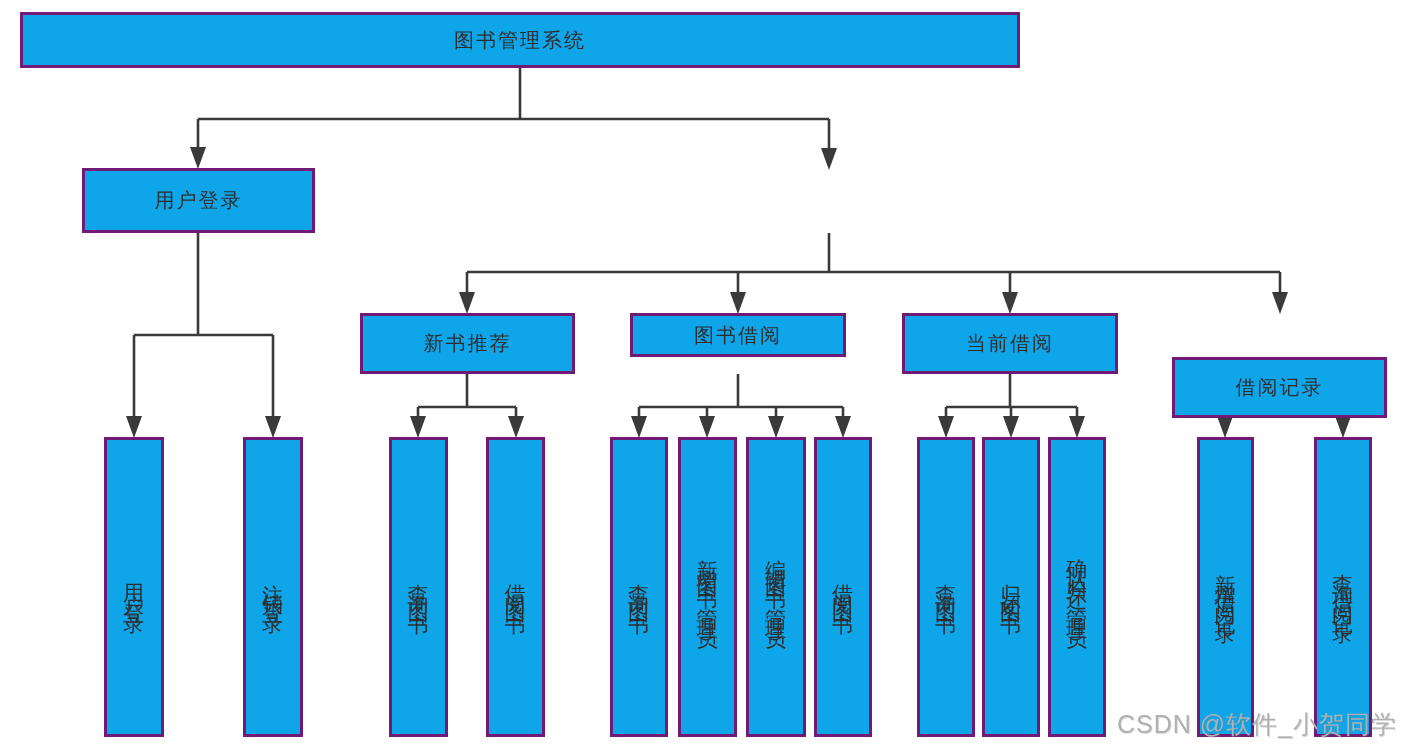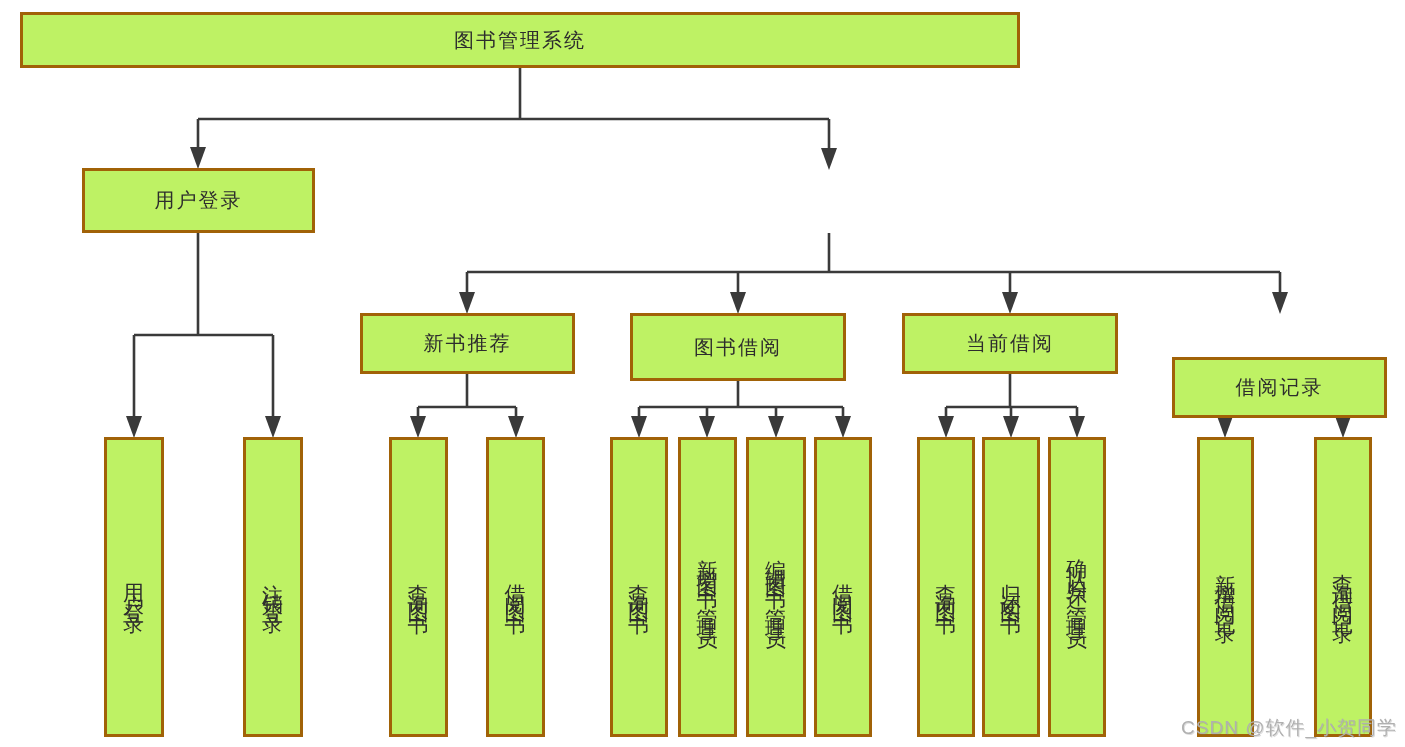--- a/index.html
+++ b/index.html
@@ -19,43 +19,43 @@
     position: absolute;
     left: 0;
     top: 0;
     width: 1405px;
     height: 747px;
     pointer-events: none;
   }
   .node {
     position: absolute;
     box-sizing: border-box;
-    border: 3px solid #a16207;
-    background: #bef264;
+    border: 3px solid #701a75;
+    background: #0ea5e9;
     color: #2d2d2d;
     display: flex;
     align-items: center;
     justify-content: center;
     font-size: 20px;
     letter-spacing: 2px;
     white-space: nowrap;
   }
   .leaf {
     writing-mode: vertical-rl;
     text-orientation: mixed;
     font-size: 21px;
     letter-spacing: 10px;
     line-height: 1;
     white-space: normal;
   }
   .watermark {
     position: absolute;
     right: 8px;
     bottom: 6px;
-    font-size: 19px;
+    font-size: 25px;
     color: #b0b0b0;
     letter-spacing: 1px;
     text-shadow: 1px 1px 0 rgba(120,120,120,0.25);
   }
 </style>
 </head>
 <body>
 
 <div class="canvas">
 
@@ -126,21 +126,21 @@
       <polygon points="1217,416 1233,416 1225,438"></polygon>
       <polygon points="1335,416 1351,416 1343,438"></polygon>
     </g>
   </svg>
 
   <div class="node" style="left:20px; top:12px; width:1000px; height:56px;">图书管理系统</div>
 
   <div class="node" style="left:82px; top:168px; width:233px; height:65px;">用户登录</div>
 
   <div class="node" style="left:360px; top:313px; width:215px; height:61px;">新书推荐</div>
-  <div class="node" style="left:630px; top:313px; width:216px; height:68px;">图书借阅</div>
+  <div class="node" style="left:630px; top:313px; width:216px; height:44px;">图书借阅</div>
   <div class="node" style="left:902px; top:313px; width:216px; height:61px;">当前借阅</div>
   <div class="node" style="left:1172px; top:313px; width:215px; height:61px;margin-top:44px;">借阅记录</div>
 
   <div class="node leaf" style="left:104px; top:437px; width:60px; height:300px;">用户登录</div>
   <div class="node leaf" style="left:243px; top:437px; width:60px; height:300px;">注销登录</div>
 
   <div class="node leaf" style="left:389px; top:437px; width:59px; height:300px;">查询图书</div>
   <div class="node leaf" style="left:486px; top:437px; width:59px; height:300px;">借阅图书</div>
 
   <div class="node leaf" style="left:610px; top:437px; width:58px; height:300px;">查询图书</div>

